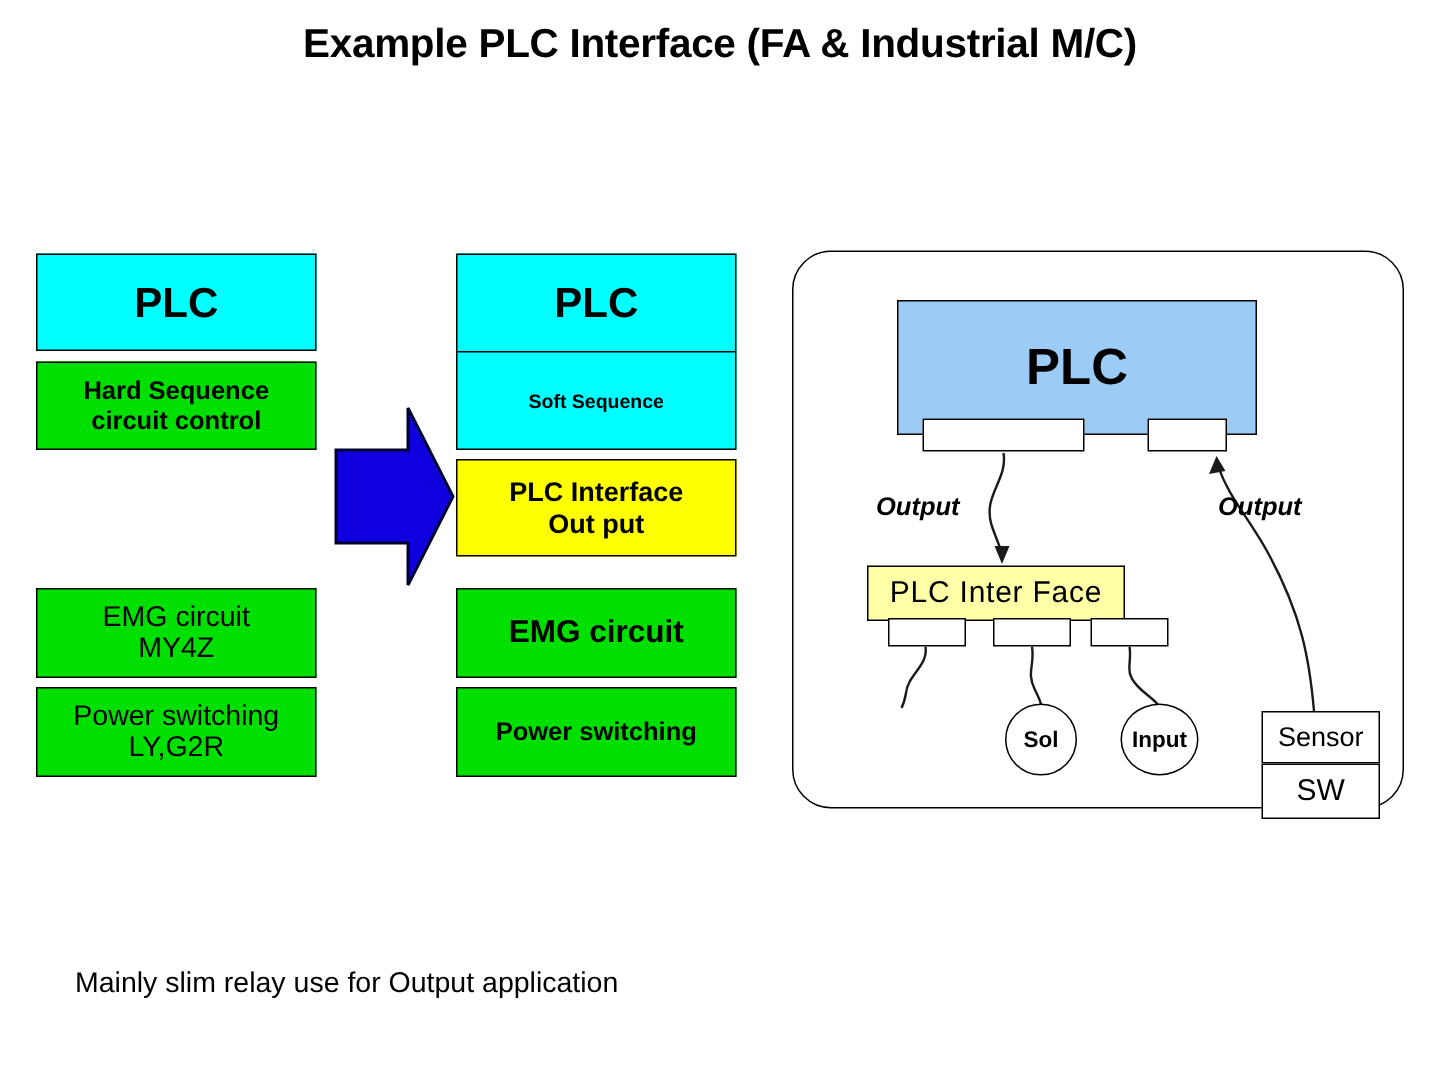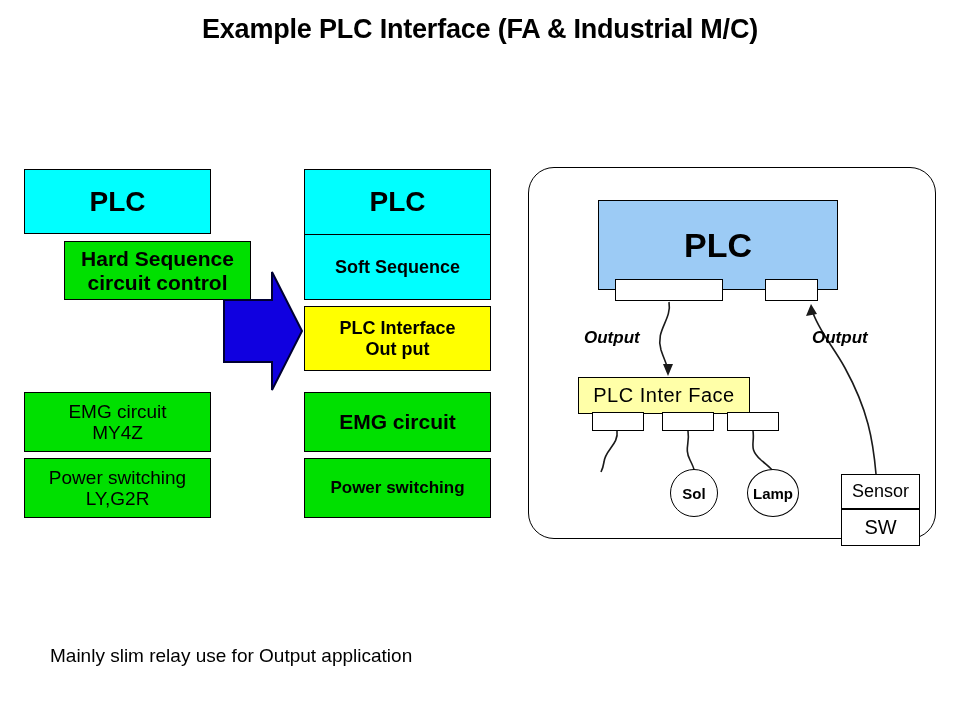--- a/index.html
+++ b/index.html
@@ -52,21 +52,21 @@
   .yellow{ background: #ffff00; }
   .blue-plc { background: #9ccbf5; }
   .paleyellow { background: #ffffa8; }
   .white { background: #ffffff; }
 
   .b  { font-weight: bold; }
   .r  { font-weight: normal; }
 
   
   #l-plc       { left:24px;  top:169px; width:187px; height:65px;  font-size:28px; }
-  #l-hard      { left:24px;  top:241px; width:187px; height:59px;  font-size:21px;margin-left:40px; }
+  #l-hard      { left:24px;  top:241px; width:187px; height:59px;  font-size:17px; }
   #l-emg       { left:24px;  top:392px; width:187px; height:60px;  font-size:19px; }
   #l-power     { left:24px;  top:458px; width:187px; height:60px;  font-size:19px; }
 
   
   #arrow {
     position: absolute;
     left: 222px;
     top: 270px;
     width: 82px;
     height: 122px;
@@ -86,21 +86,21 @@
     left:0; top:0; width:100%; height:65px;
     display:flex; align-items:center; justify-content:center;
     font-size:28px; font-weight:bold;
     border-bottom: 1.5px solid #000;
     box-sizing: border-box;
   }
   #m-soft {
     position: absolute;
     left:0; top:65px; width:100%; height:64px;
     display:flex; align-items:center; justify-content:center;
-    font-size:18px; font-weight:bold;
+    font-size:13px; font-weight:bold;
   }
   #m-iface     { left:304px; top:306px; width:187px; height:65px;  font-size:18px; }
   #m-emg       { left:304px; top:392px; width:187px; height:60px;  font-size:21px; }
   #m-power     { left:304px; top:458px; width:187px; height:60px;  font-size:17px; }
 
   
   #panel {
     position: absolute;
     left: 528px; top: 167px;
     width: 408px; height: 372px;
@@ -250,19 +250,19 @@
 
   <div id="lbl-output">Output</div>
   <div id="lbl-input">Output</div>
 
   <div class="bx paleyellow" id="r-iface">PLC Inter Face</div>
   <div class="term" id="t-i1"></div>
   <div class="term" id="t-i2"></div>
   <div class="term" id="t-i3"></div>
 
   <div class="circ" id="d-sol">Sol</div>
-  <div class="circ" id="d-lamp">Lamp</div>
+  <div class="circ" id="d-lamp">Input</div>
   <div class="bx white" id="d-sw">SW</div>
   <div class="bx white" id="d-sensor">Sensor</div>
 
   <div id="caption">Mainly slim relay use for Output application</div>
 
 </div>
 
 </body></html>

